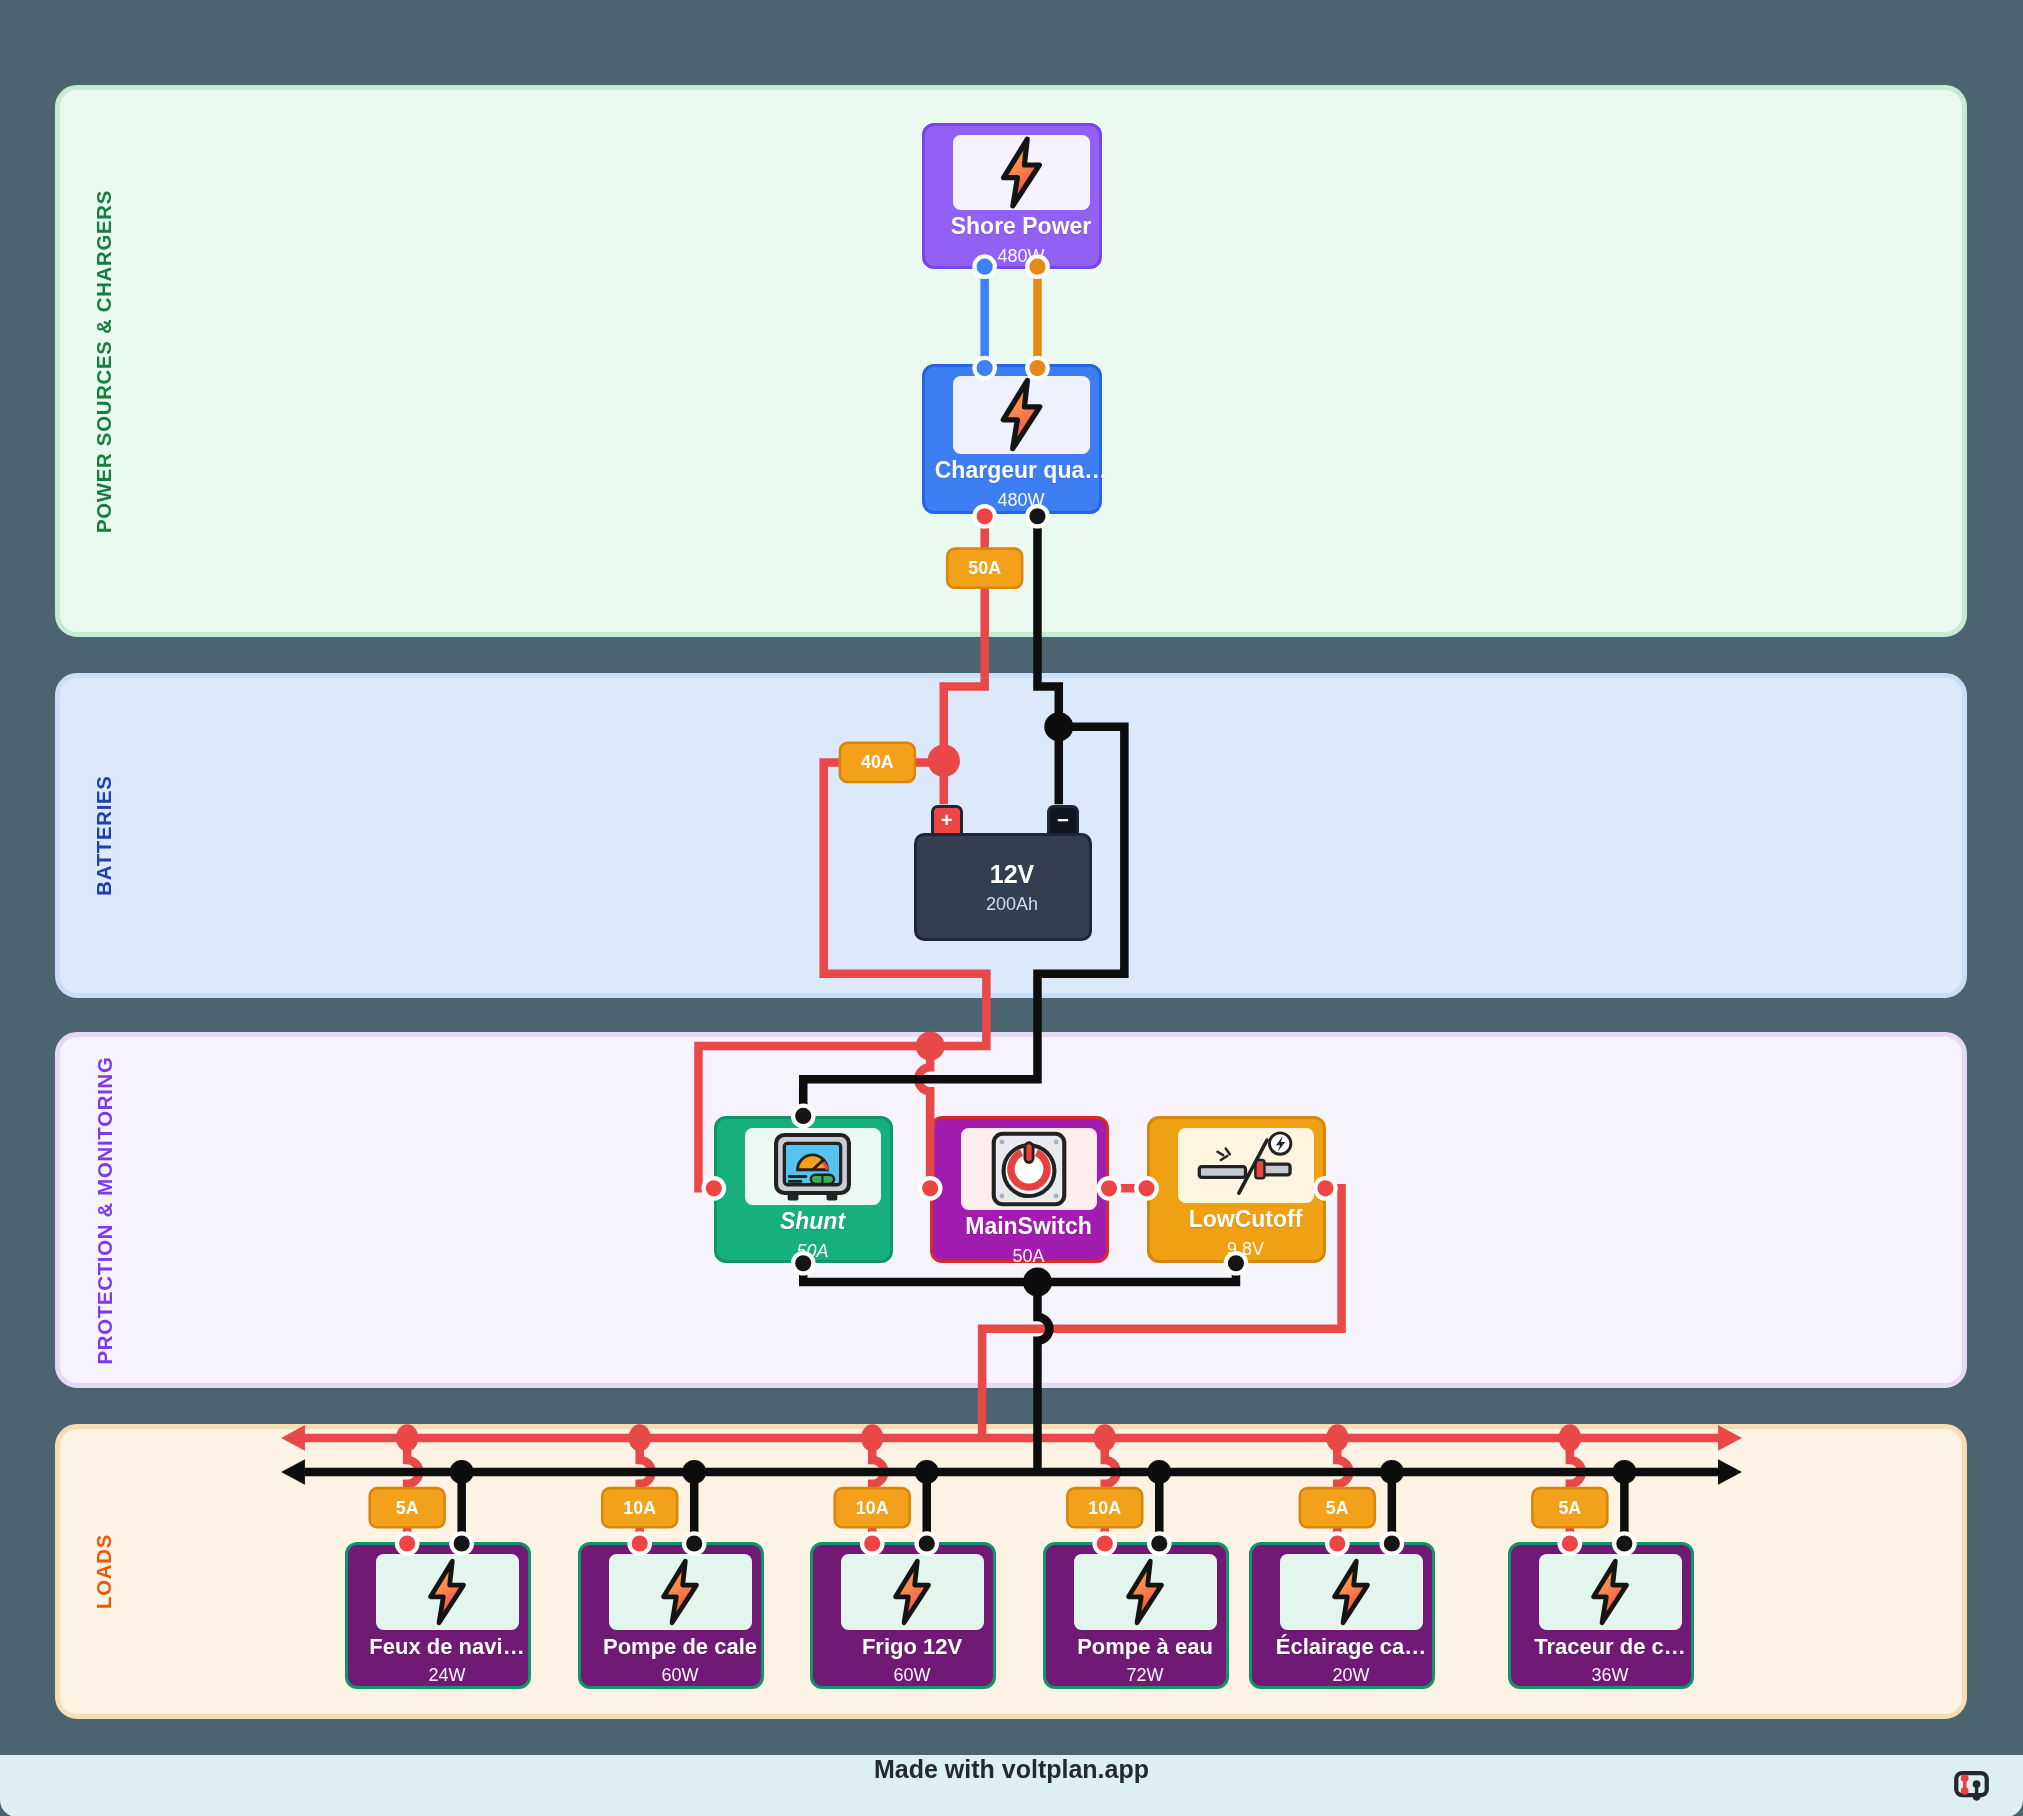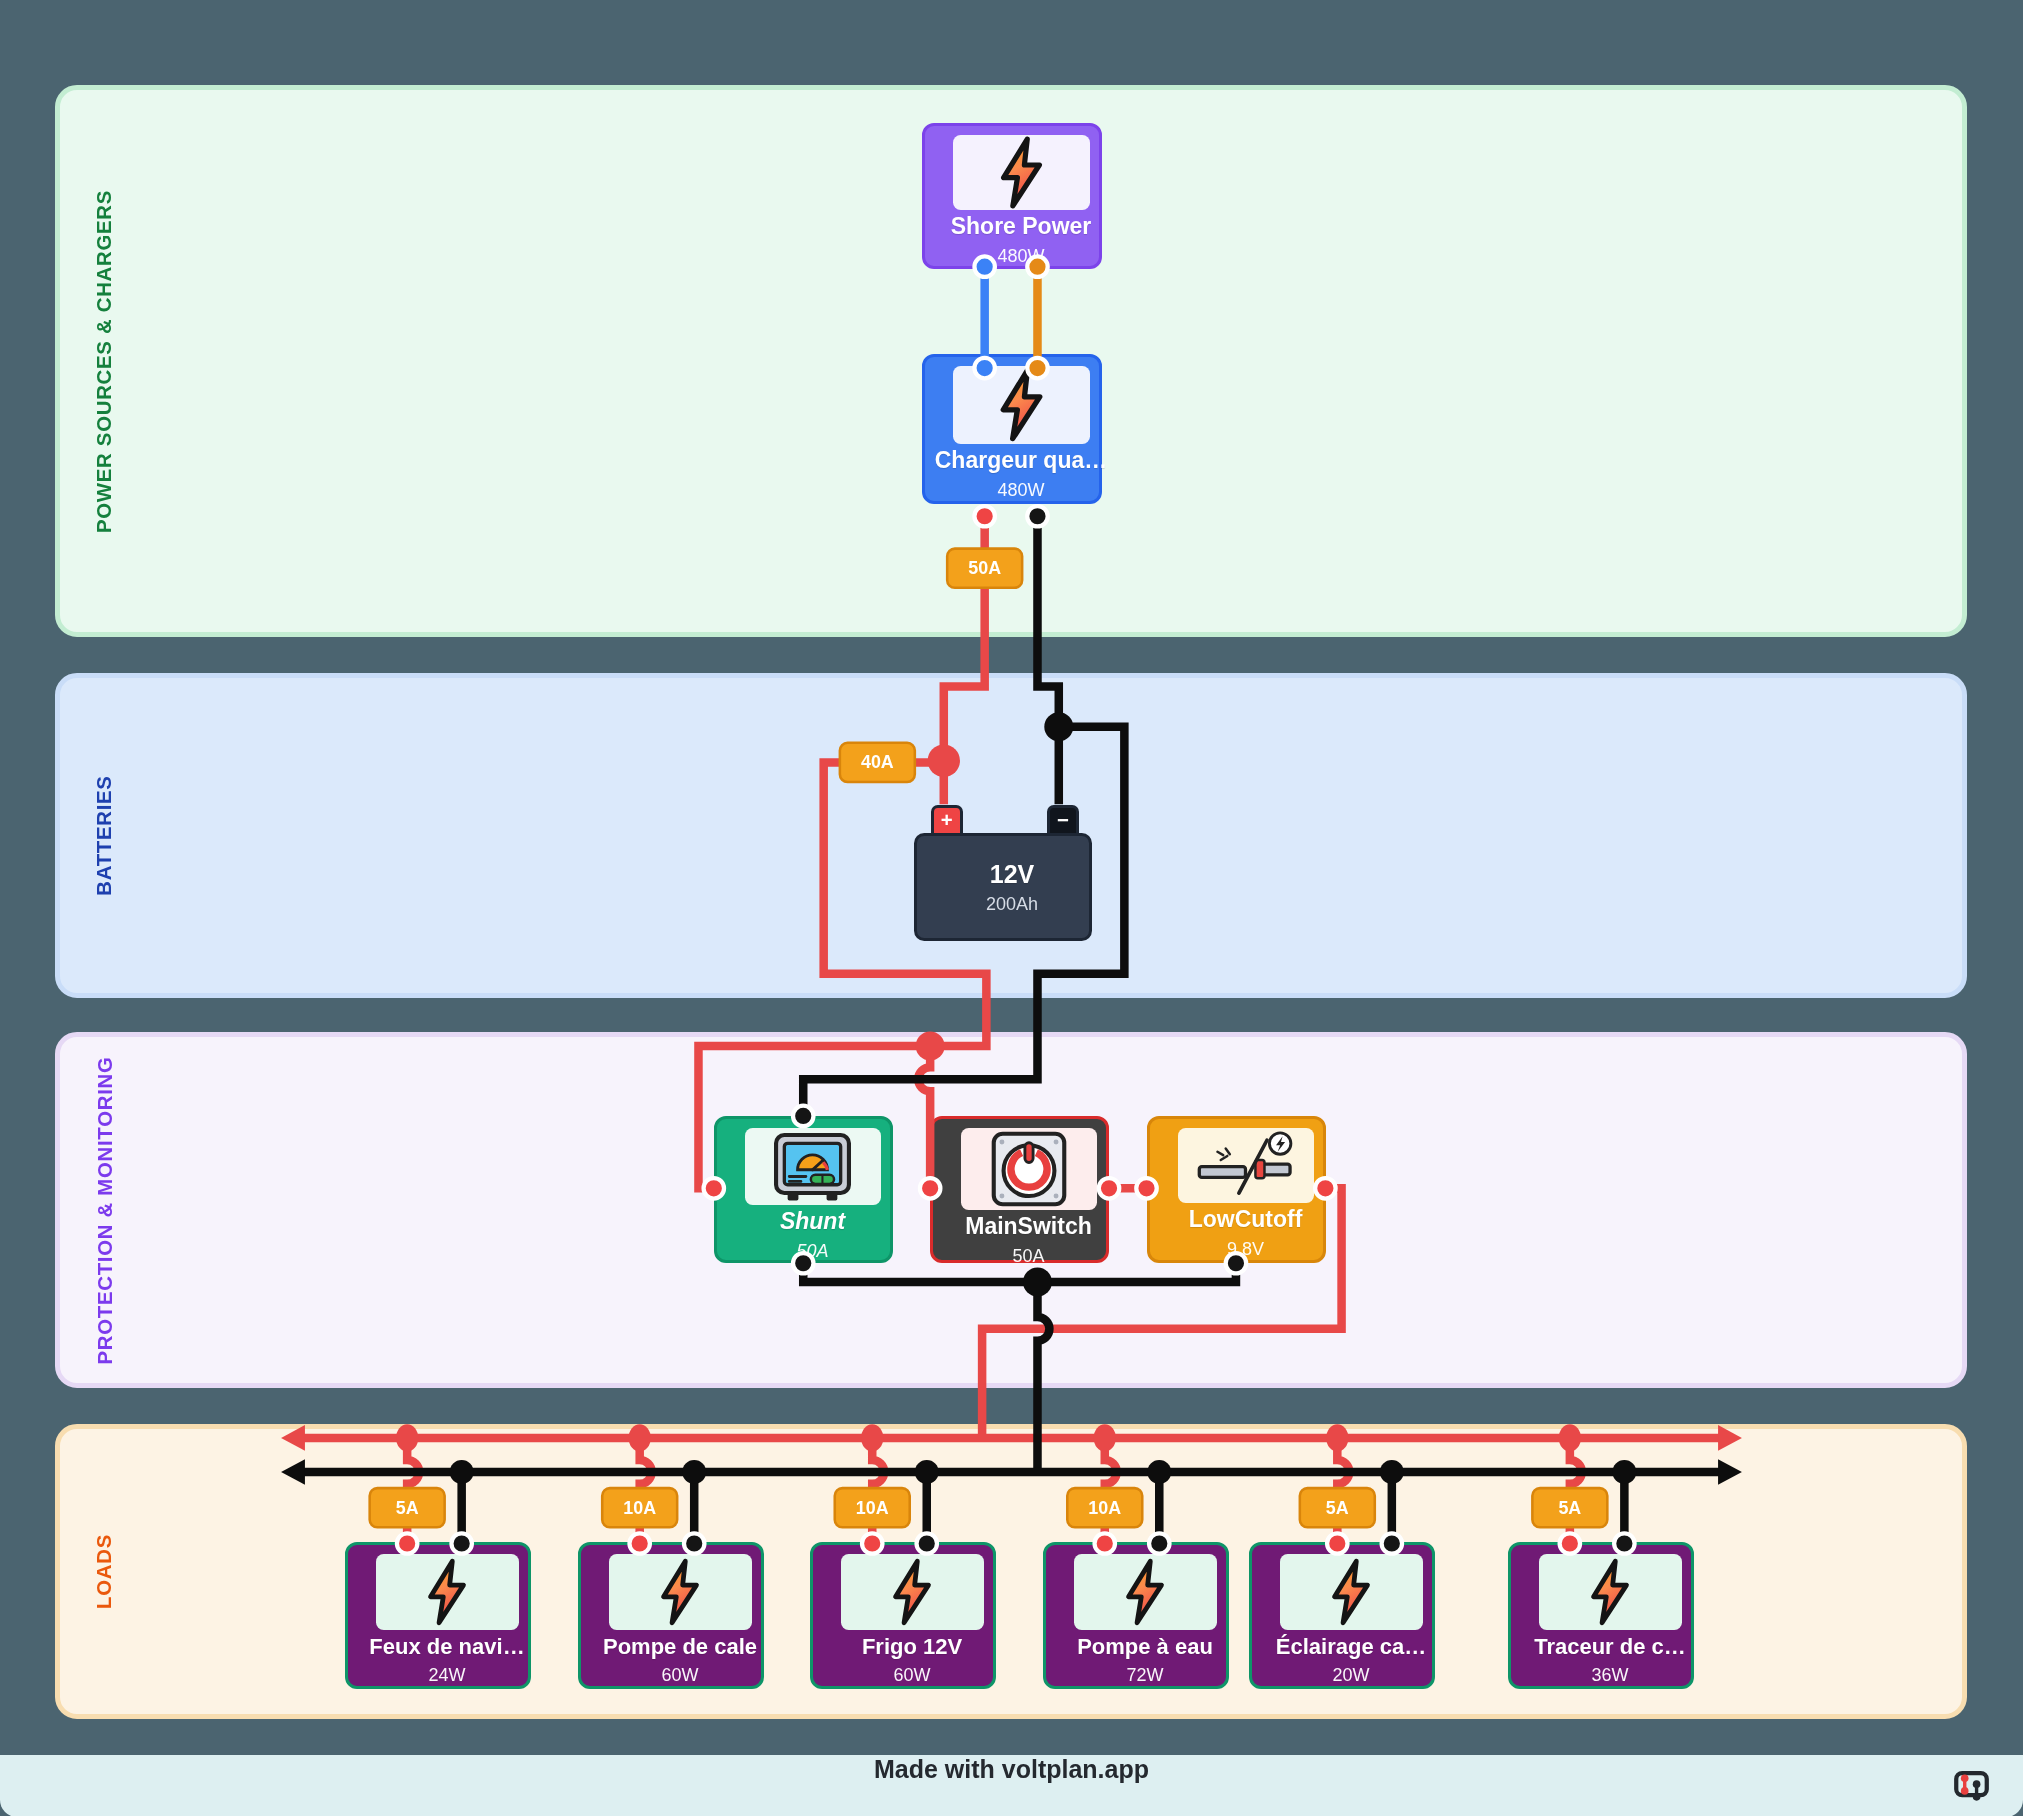--- a/index.html
+++ b/index.html
@@ -19,36 +19,36 @@
 
   .comp{position:absolute;box-sizing:border-box;border-radius:12px;display:flex;flex-direction:column;
         align-items:center;z-index:2;padding-left:18px;}
   .comp .panel{width:calc(100% - 19px);border-radius:7.7px;margin-top:8.5px;display:flex;
                align-items:center;justify-content:center;}
   .comp .title{color:#fff;font-weight:bold;font-size:23px;margin-top:4.3px;line-height:1.12;
                white-space:nowrap;text-shadow:0 0.9px 0.9px rgba(0,0,0,.15);}
   .comp .sub{color:rgba(255,255,255,.96);font-size:18px;line-height:1.1;margin-top:7px;}
   .shore{left:922px;top:123px;width:180px;height:146px;background:#9061f2;border:3.4px solid #7c43ea;}
   .shore .panel{height:82px;background:#f5f2fe;}
-  .charger{left:922px;top:354px;width:180px;height:150px;background:#3d7ef2;border:3.4px solid #2563eb;}
+  .charger{left:922px;top:364px;width:180px;height:150px;background:#3d7ef2;border:3.4px solid #2563eb;}
   .charger .panel{height:85px;background:#edf2fe;}
   .battery{left:914px;top:833px;width:178px;height:108px;background:#333e50;border:3.4px solid #1d2634;
            border-radius:10.2px;justify-content:center;}
   .battery .title{font-size:25px;margin-top:0;text-align:right;}
   .battery .sub{color:#d6dce6;}
   .term{position:absolute;top:-31.5px;width:32px;height:31.5px;box-sizing:border-box;border:3.4px solid #1d2634;
         border-radius:6.8px 6.8px 0 0;color:#fff;font-weight:bold;font-size:20.4px;display:flex;
         align-items:center;justify-content:center;z-index:2;}
   .term-plus{left:13.6px;background:#ef4444;}
   .term-minus{left:130px;background:#10151d;}
   .protbox{top:1116px;width:179px;height:147px;}
   .protbox .panel{height:90px;}
   .shunt{left:714px;background:#16b07e;border:3.4px solid #0e9568;font-style:italic;}
   .shunt .panel{background:#ecf9f3;}
-  .mainswitch{left:930px;background:#404040;border:3.4px solid #d92b2b;}
+  .mainswitch{left:930px;background:#a21caf;border:3.4px solid #d92b2b;}
   .mainswitch .panel{background:#fdeded;}
   .lowcutoff{left:1147px;background:#f0a013;border:3.4px solid #d8860a;}
   .lowcutoff .panel{background:#fdf5e0;}
   .load{top:1542px;width:186px;height:147px;background:#701a75;border:3.4px solid #0e9568;}
   .load .panel{height:81px;background:#e3f6ed;}
   .load .title{font-size:22px;}
   .wires{position:absolute;left:0;top:0;z-index:3;pointer-events:none;}
   .footer{position:absolute;left:0;top:1755px;width:2023px;height:62px;background:#ddeff1;
           border-radius:0 0 17px 17px;display:flex;justify-content:center;}
   .footer .ft{font-size:25px;font-weight:bold;color:#24292f;}

